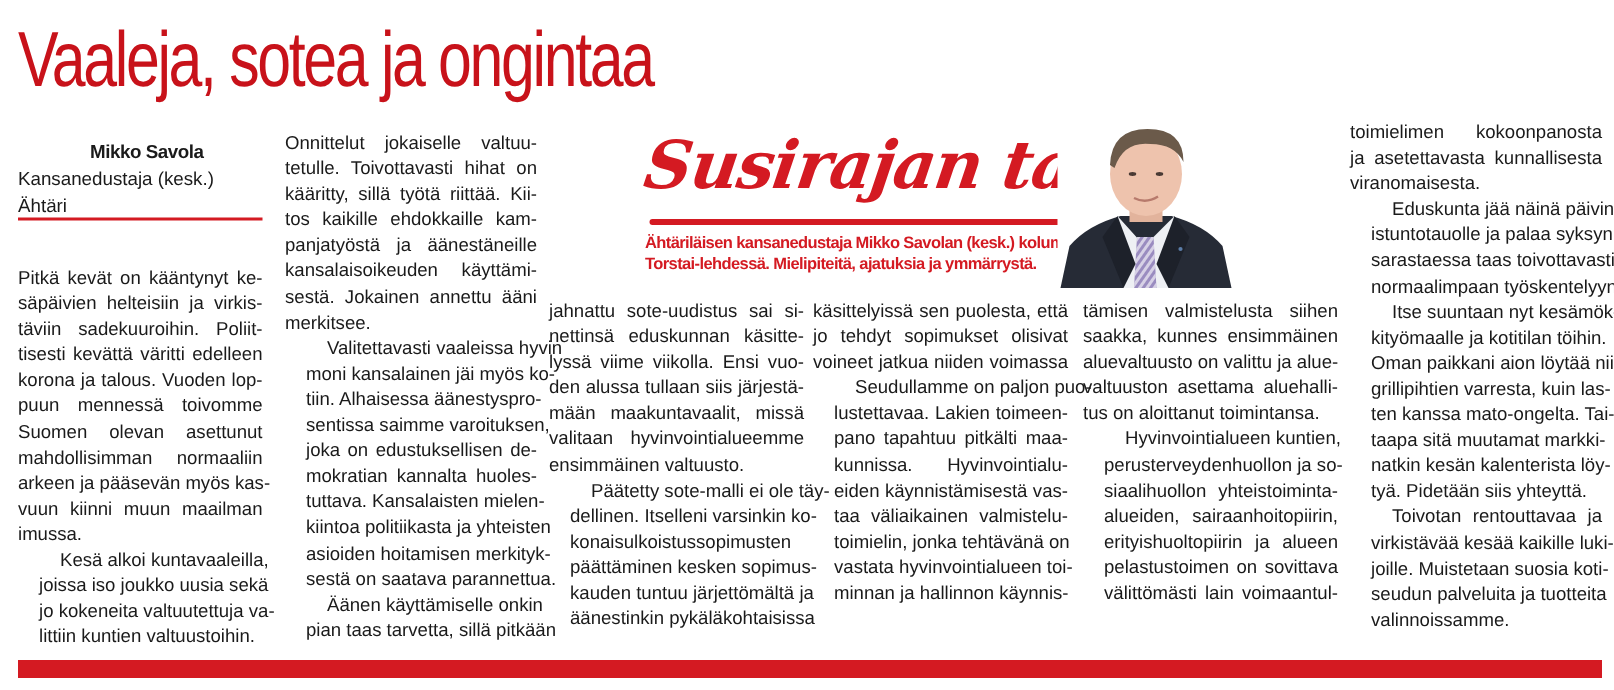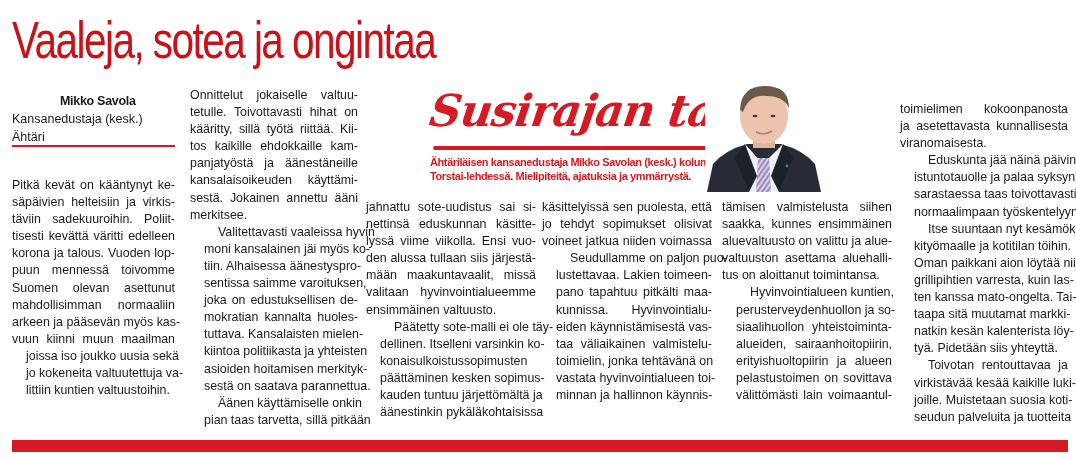--- a/index.html
+++ b/index.html
@@ -71,22 +71,24 @@
         <span class="line">Pitkä kevät on kääntynyt ke-</span>
         <span class="line">säpäivien helteisiin ja virkis-</span>
         <span class="line">täviin sadekuuroihin. Poliit-</span>
         <span class="line">tisesti kevättä väritti edelleen</span>
         <span class="line">korona ja talous. Vuoden lop-</span>
         <span class="line">puun mennessä toivomme</span>
         <span class="line">Suomen olevan asettunut</span>
         <span class="line">mahdollisimman normaaliin</span>
         <span class="line">arkeen ja pääsevän myös kas-</span>
         <span class="line">vuun kiinni muun maailman</span>
-      </p>
-      <p>
+        <span class="line last">imussa.</span>
+      </p>
+      <p>
+        <span class="line" style="padding-left: 14px;">Kesä alkoi kuntavaaleilla,</span>
         <span class="line">joissa iso joukko uusia sekä</span>
         <span class="line">jo kokeneita valtuutettuja va-</span>
         <span class="line last">littiin kuntien valtuustoihin.</span>
       </p>
     </div>
   <div class="col" id="col1" style="left:190px; top:87px; width:168px;">
       <p>
         <span class="line">Onnittelut jokaiselle valtuu-</span>
         <span class="line">tetulle. Toivottavasti hihat on</span>
         <span class="line">kääritty, sillä työtä riittää. Kii-</span>
@@ -161,21 +163,21 @@
       <p>
         <span class="line" style="padding-left: 14px;">Hyvinvointialueen kuntien,</span>
         <span class="line">perusterveydenhuollon ja so-</span>
         <span class="line">siaalihuollon yhteistoiminta-</span>
         <span class="line">alueiden, sairaanhoitopiirin,</span>
         <span class="line">erityishuoltopiirin ja alueen</span>
         <span class="line">pelastustoimen on sovittava</span>
         <span class="line">välittömästi lain voimaantul-</span>
       </p>
     </div>
-  <div class="col" id="col5" style="left:900px; top:101px; width:168px;">
+  <div class="col" id="col5" style="left:900px; top:80px; width:168px;">
       <p>
         <span class="line">toimielimen kokoonpanosta</span>
         <span class="line">ja asetettavasta kunnallisesta</span>
         <span class="line last">viranomaisesta.</span>
       </p>
       <p>
         <span class="line" style="padding-left: 14px;">Eduskunta jää näinä päivinä</span>
         <span class="line">istuntotauolle ja palaa syksyn</span>
         <span class="line">sarastaessa taas toivottavasti</span>
         <span class="line last">normaalimpaan työskentelyyn.</span>
@@ -188,20 +190,21 @@
         <span class="line">ten kanssa mato-ongelta. Tai-</span>
         <span class="line">taapa sitä muutamat markki-</span>
         <span class="line">natkin kesän kalenterista löy-</span>
         <span class="line last">tyä. Pidetään siis yhteyttä.</span>
       </p>
       <p>
         <span class="line" style="padding-left: 14px;">Toivotan rentouttavaa ja</span>
         <span class="line">virkistävää kesää kaikille luki-</span>
         <span class="line">joille. Muistetaan suosia koti-</span>
         <span class="line">seudun palveluita ja tuotteita</span>
+        <span class="line last">valinnoissamme.</span>
       </p>
     </div>
 
   <div class="banner">
     <div class="banner-title">Susirajan takaa</div>
     <div class="banner-rule"></div>
     <div class="banner-sub">
       <span>Ähtäriläisen kansanedustaja Mikko Savolan (kesk.) kolumni</span>
       <span>Torstai-lehdessä. Mielipiteitä, ajatuksia ja ymmärrystä.</span>
     </div>

